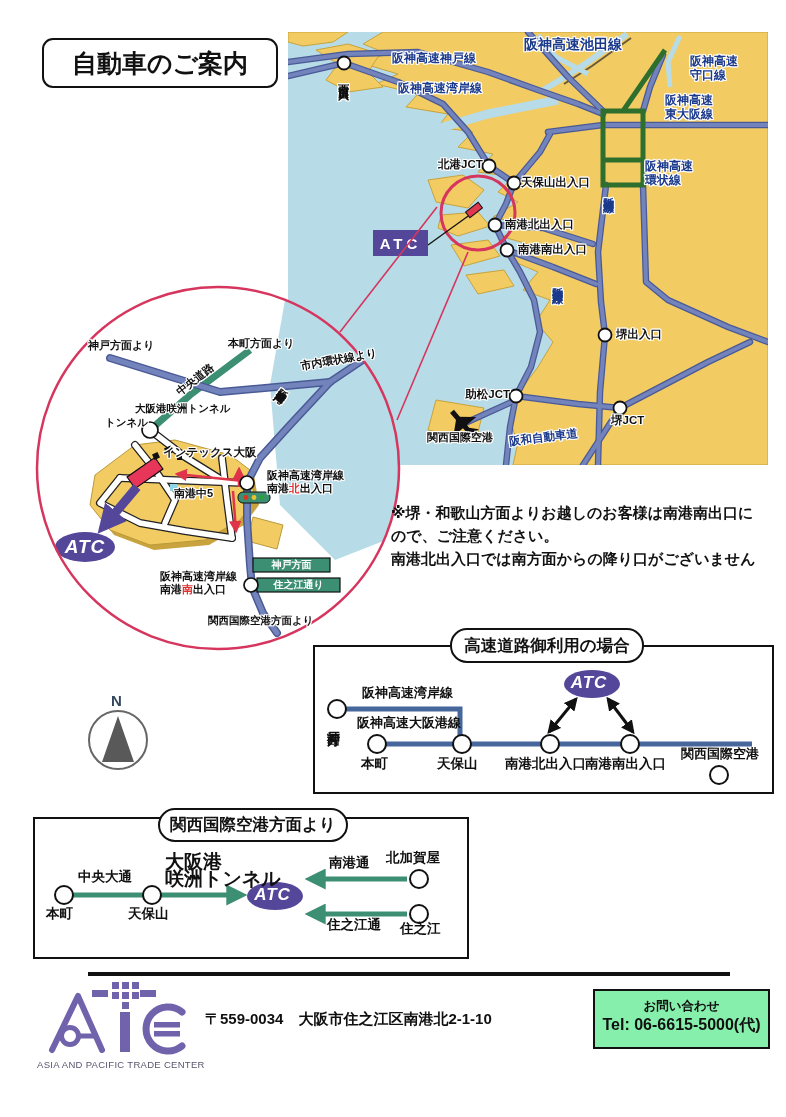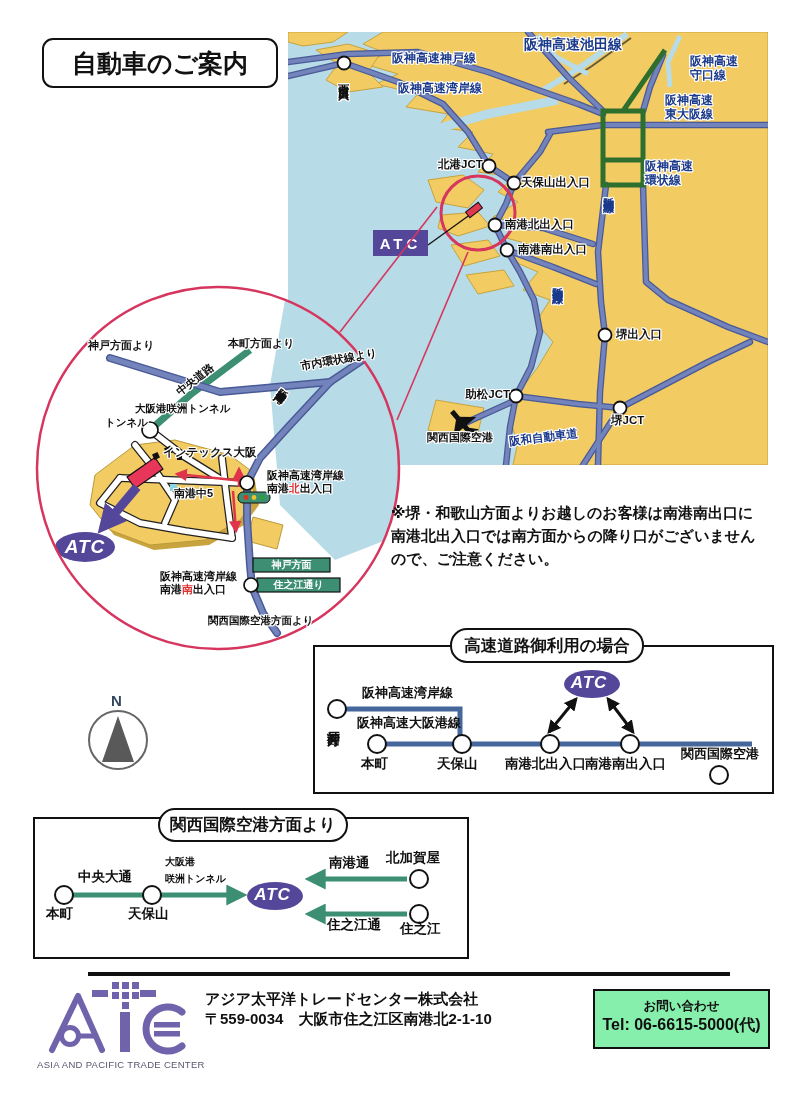--- a/index.html
+++ b/index.html
@@ -215,22 +215,22 @@
       <span>南港</span><span class="red">南</span><span>出入口</span>
     </div>
     <div class="lbl blk halo" style="left:183px;top:339px;font-size:10.5px;">関西国際空港方面より</div>
     <div class="atcchip" style="left:30px;top:260px;width:60px;height:24px;font-size:19px;">
       <span>ATC</span>
     </div>
   </div>
 
   <div class="abs" style="left:391px;top:501px;font-size:15px;font-weight:bold;line-height:23px;z-index:4;">
     <div>※堺・和歌山方面よりお越しのお客様は南港南出口に</div>
+    <div>ので、ご注意ください。</div>
     <div>南港北出入口では南方面からの降り口がございません</div>
-    <div>ので、ご注意ください。</div>
   </div>
 
   <div class="pill" style="left:450px;top:628px;width:190px;height:31px;font-size:16.5px;">
     <span>高速道路御利用の場合</span>
   </div>
   <div class="dbox" style="left:313px;top:645px;width:457px;height:145px;z-index:4;">
     <svg width="457" height="145" viewBox="0 0 457 145">
       <defs>
         <marker id="mblk" viewBox="0 0 10 10" refX="8" refY="5" markerWidth="4.5" markerHeight="4.5" orient="auto-start-reverse">
           <path d="M0,0 L10,5 L0,10 Z" fill="#111"></path>
@@ -288,21 +288,21 @@
         <circle cx="29" cy="76" r="9"></circle>
         <circle cx="117" cy="76" r="9"></circle>
         <circle cx="384" cy="60" r="9"></circle>
         <circle cx="384" cy="95" r="9"></circle>
       </g>
     </svg>
   </div>
   <div class="lbl blk" style="left:78px;top:869px;font-size:13.5px;z-index:5;">中央大通</div>
   <div class="lbl blk" style="left:46px;top:906px;font-size:13.5px;z-index:5;">本町</div>
   <div class="lbl blk" style="left:128px;top:906px;font-size:13.5px;z-index:5;">天保山</div>
-  <div class="lbl blk pre" style="left:165px;top:853px;font-size:10px;line-height:17px;z-index:5;">大阪港
+  <div class="lbl blk pre" style="left:165px;top:853px;font-size:19px;line-height:17px;z-index:5;">大阪港
 咲洲トンネル</div>
   <div class="lbl blk" style="left:329px;top:855px;font-size:13.5px;z-index:5;">南港通</div>
   <div class="lbl blk" style="left:386px;top:850px;font-size:13.5px;z-index:5;">北加賀屋</div>
   <div class="lbl blk" style="left:327px;top:917px;font-size:13.5px;z-index:5;">住之江通</div>
   <div class="lbl blk" style="left:400px;top:921px;font-size:13.5px;z-index:5;">住之江</div>
   <div class="atcchip" style="left:244px;top:881px;width:57px;height:27px;font-size:17px;">
     <span>ATC</span>
   </div>
 
   <div class="lbl" style="left:111px;top:692px;font-size:15px;color:#33475e;">N</div>
@@ -330,21 +330,20 @@
         <rect x="86" y="10" width="7" height="7"></rect>
         <rect x="96" y="10" width="7" height="7"></rect>
       <rect x="86" y="20" width="7" height="7"></rect>
       <rect x="84" y="30" width="10" height="40"></rect>
       <rect x="118" y="40" width="26" height="5.5"></rect>
       <rect x="118" y="49" width="26" height="5.5"></rect>
     </g>
   </svg>
   <div class="lbl" style="left:37px;top:1060px;font-size:9.5px;letter-spacing:0.3px;color:#5c5470;font-weight:normal;text-align:center;">ASIA AND PACIFIC TRADE CENTER</div>
 
-  <div class="lbl blk" style="left:205px;top:990px;font-size:15px;">アジア太平洋トレードセンター株式会社</div>
   <div class="lbl blk" style="left:205px;top:1010px;font-size:15px;">〒559-0034　大阪市住之江区南港北2-1-10</div>
 
   <div class="abs" style="left:593px;top:989px;width:173px;height:56px;background:#86efac;border:2px solid #111;text-align:center;">
     <div class="lbl blk" style="position:static;font-size:12.5px;margin-top:8px;">お問い合わせ</div>
     <div class="lbl blk" style="position:static;font-size:16px;margin-top:3px;">Tel: 06-6615-5000(代)</div>
   </div>
 
 </div>
 
 </body></html>

